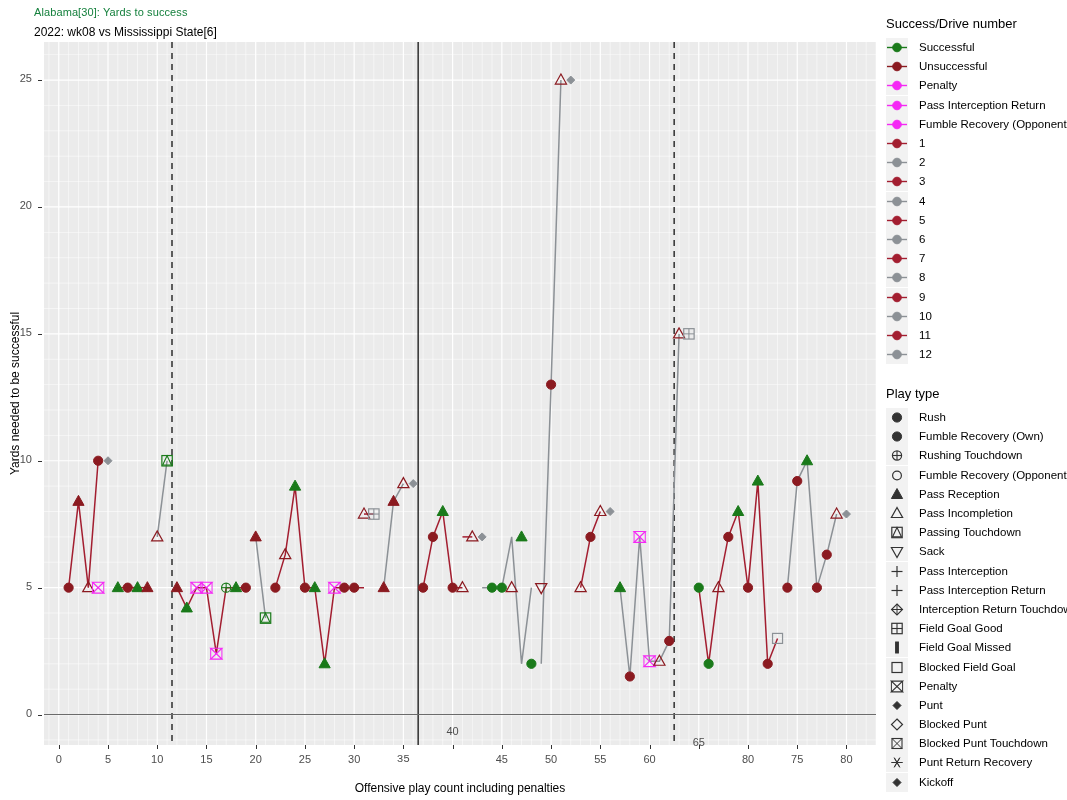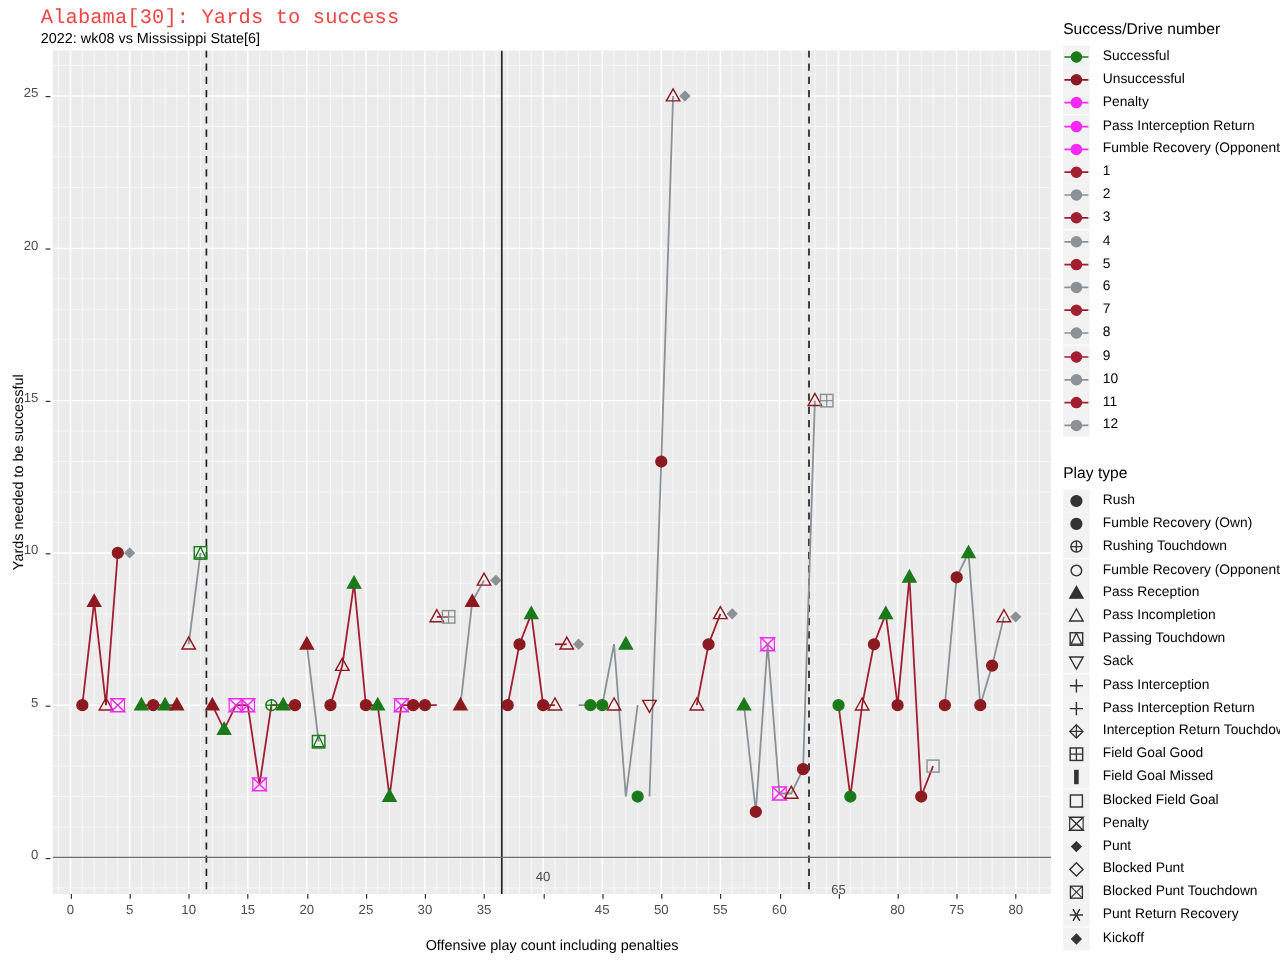--- a/index.html
+++ b/index.html
@@ -1,19 +1,19 @@
 <!DOCTYPE html>
 <html><head>
 <meta charset="utf-8">
 <style>
   html,body{margin:0;padding:0;background:#ffffff;}
   body{width:1067px;height:800px;font-family:"Liberation Sans",sans-serif;color:#000;overflow:hidden;}
   #root{position:relative;width:1067px;height:800px;}
 
-  .title{position:absolute;left:34px;top:6px;font-size:17px;color:#ef4444;letter-spacing:0.1px;font-family:Liberation Mono, monospace;}
+  .title{position:absolute;left:34px;top:6px;font-size:11px;color:#15803d;letter-spacing:0.1px;}
   .subtitle{position:absolute;left:34px;top:25px;font-size:12px;color:#000;}
 
   
   #panel{position:absolute;left:44px;top:42px;width:832px;height:703px;background:#ebebeb;}
   #panel svg{position:absolute;left:0;top:0;}
 
   
   .ylab{position:absolute;left:8px;top:0;width:703px;height:14px;
         transform-origin:0 0;transform:rotate(-90deg) translate(-703px,0);
         text-align:center;font-size:12px;color:#000;}
@@ -315,21 +315,21 @@
       <div class="xtick" style="left: 142.231px; top: 753px;">10</div>
       <div class="xtickmark" style="left: 157.231px; top: 745px;"></div>
       <div class="xtick" style="left: 191.462px; top: 753px;">15</div>
       <div class="xtickmark" style="left: 206.462px; top: 745px;"></div>
       <div class="xtick" style="left: 240.692px; top: 753px;">20</div>
       <div class="xtickmark" style="left: 255.692px; top: 745px;"></div>
       <div class="xtick" style="left: 289.923px; top: 753px;">25</div>
       <div class="xtickmark" style="left: 304.923px; top: 745px;"></div>
       <div class="xtick" style="left: 339.154px; top: 753px;">30</div>
       <div class="xtickmark" style="left: 354.154px; top: 745px;"></div>
-      <div class="xtick" style="left: 388.385px; top: 753px;">35</div>
+      <div class="xtick" style="left: 388.385px; top: 753px; font-family: Liberation Mono, monospace;">35</div>
       <div class="xtickmark" style="left: 403.385px; top: 745px;"></div>
       <div class="xtick" style="left: 437.615px; top: 725px;">40</div>
       <div class="xtickmark" style="left: 452.615px; top: 745px;"></div>
       <div class="xtick" style="left: 486.846px; top: 753px;">45</div>
       <div class="xtickmark" style="left: 501.846px; top: 745px;"></div>
       <div class="xtick" style="left: 536.077px; top: 753px;">50</div>
       <div class="xtickmark" style="left: 551.077px; top: 745px;"></div>
       <div class="xtick" style="left: 585.308px; top: 753px;">55</div>
       <div class="xtickmark" style="left: 600.308px; top: 745px;"></div>
       <div class="xtick" style="left: 634.538px; top: 753px;">60</div>

